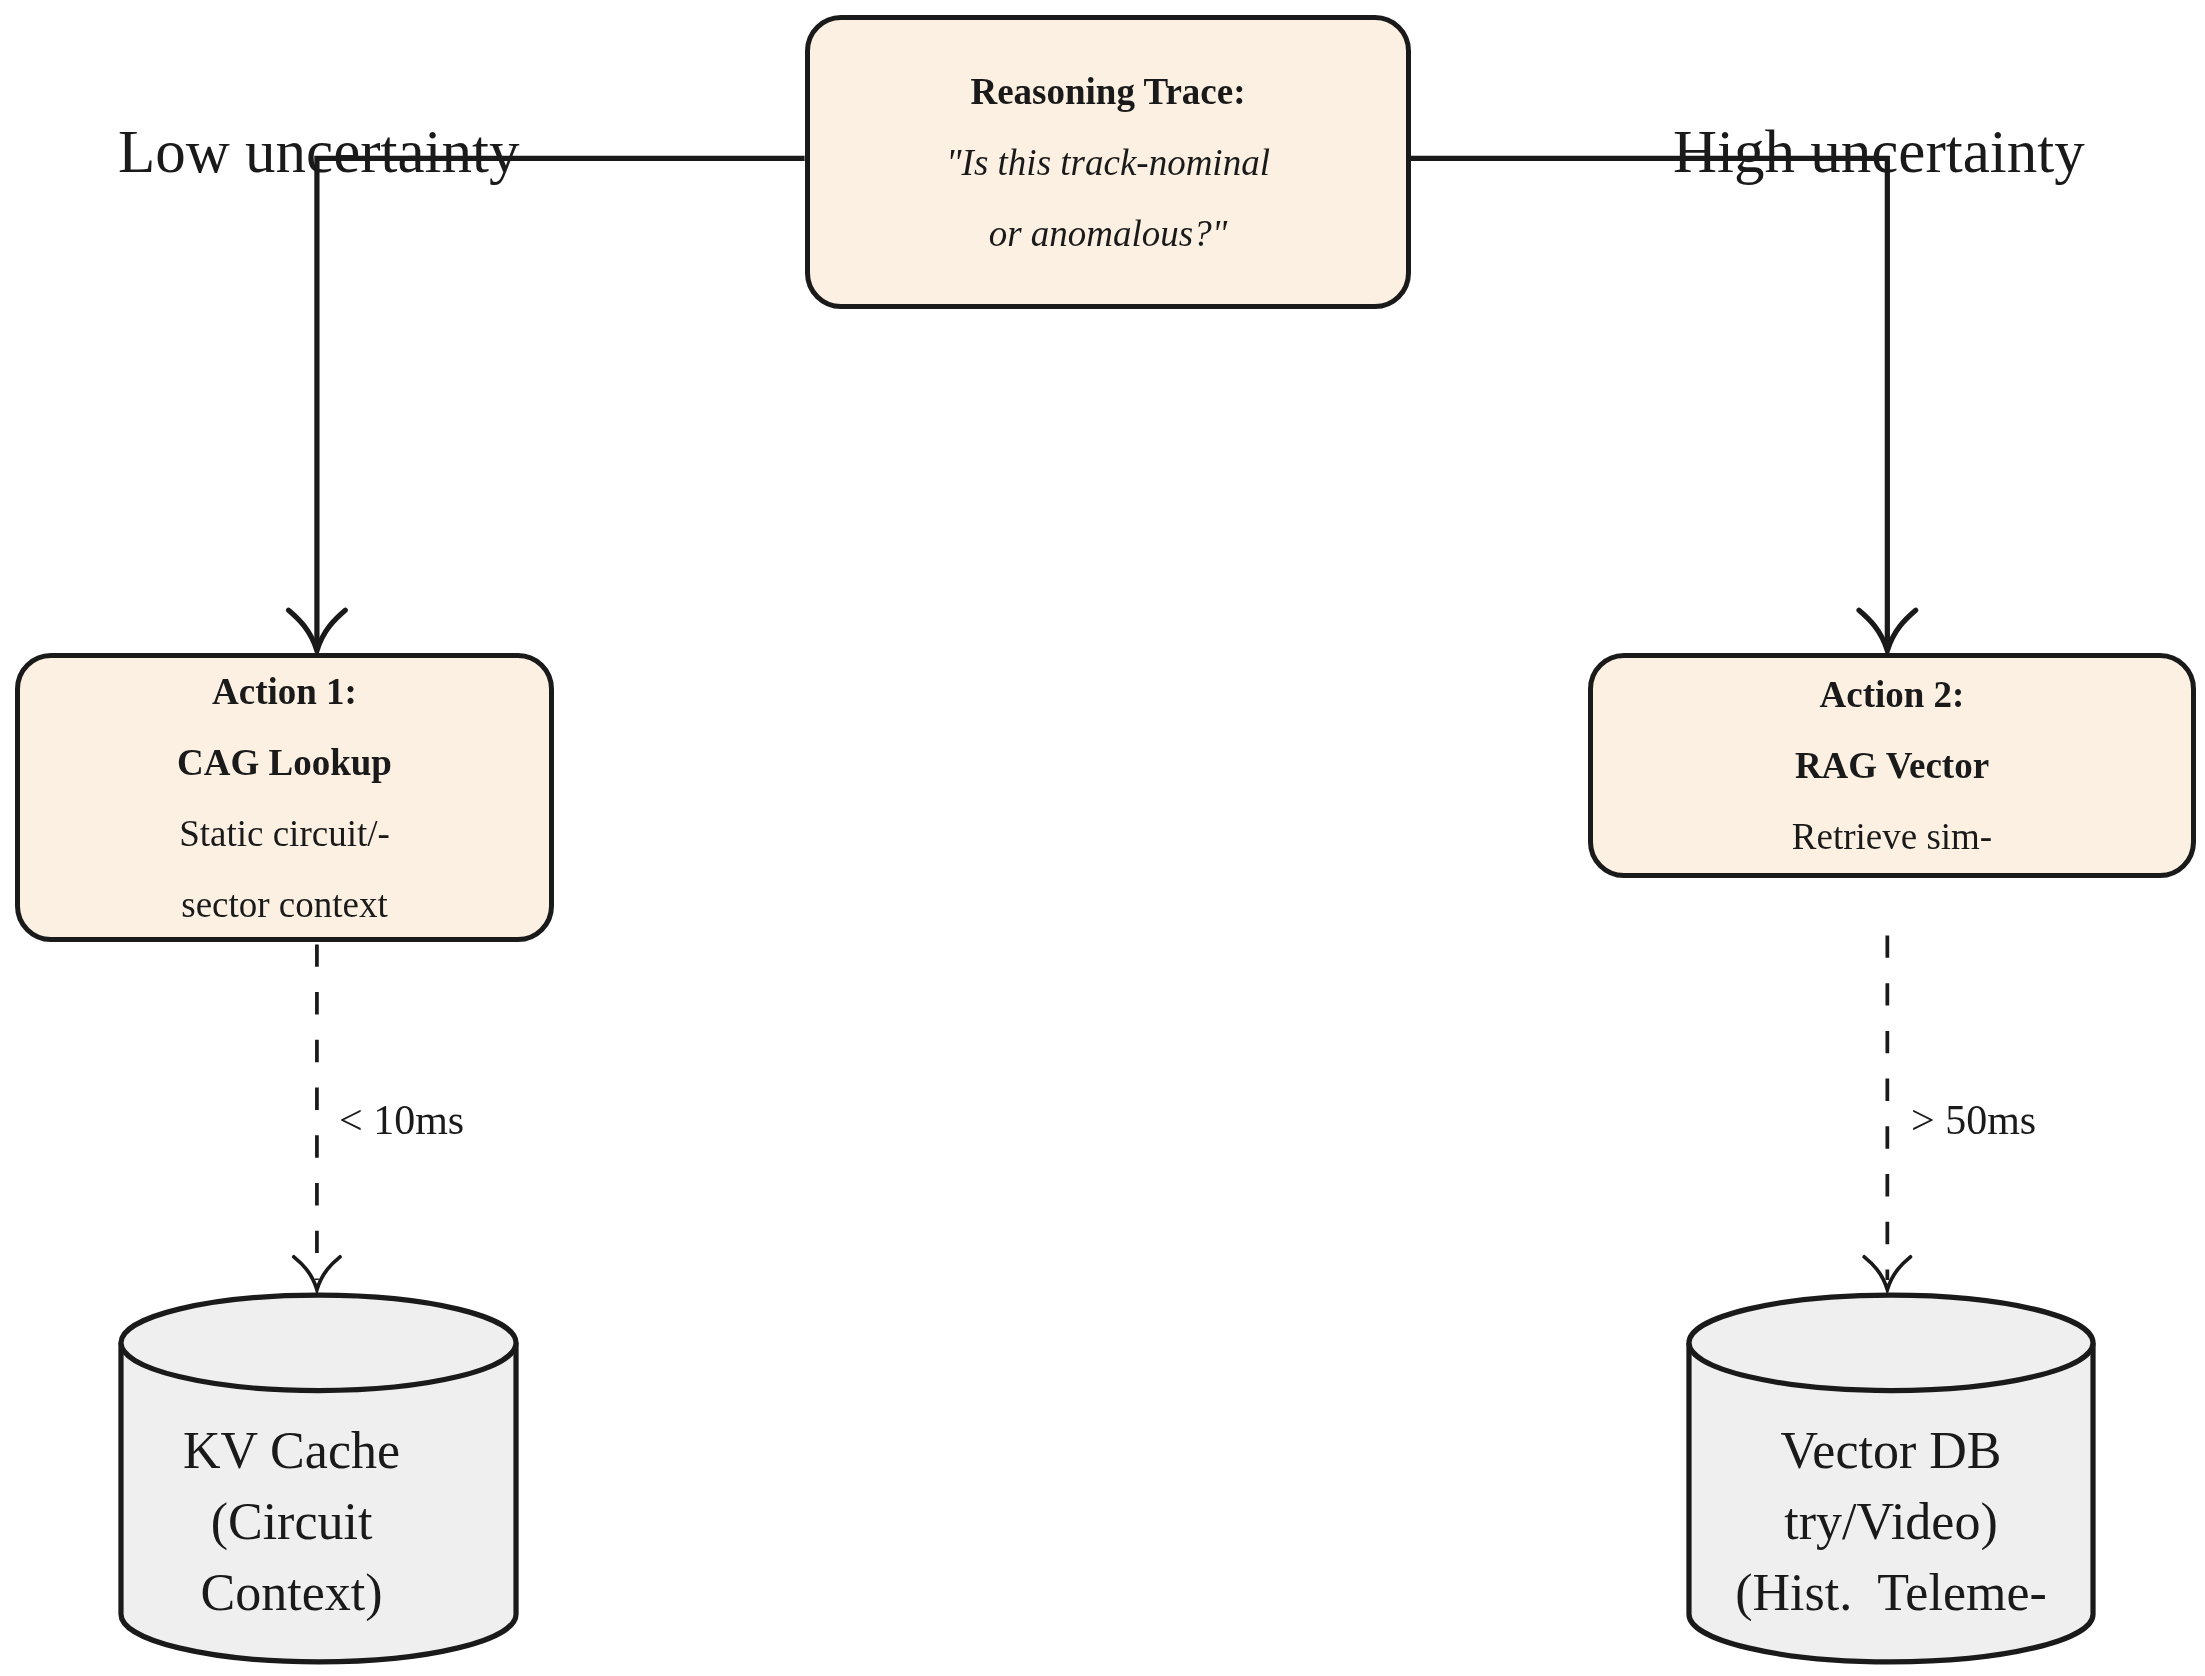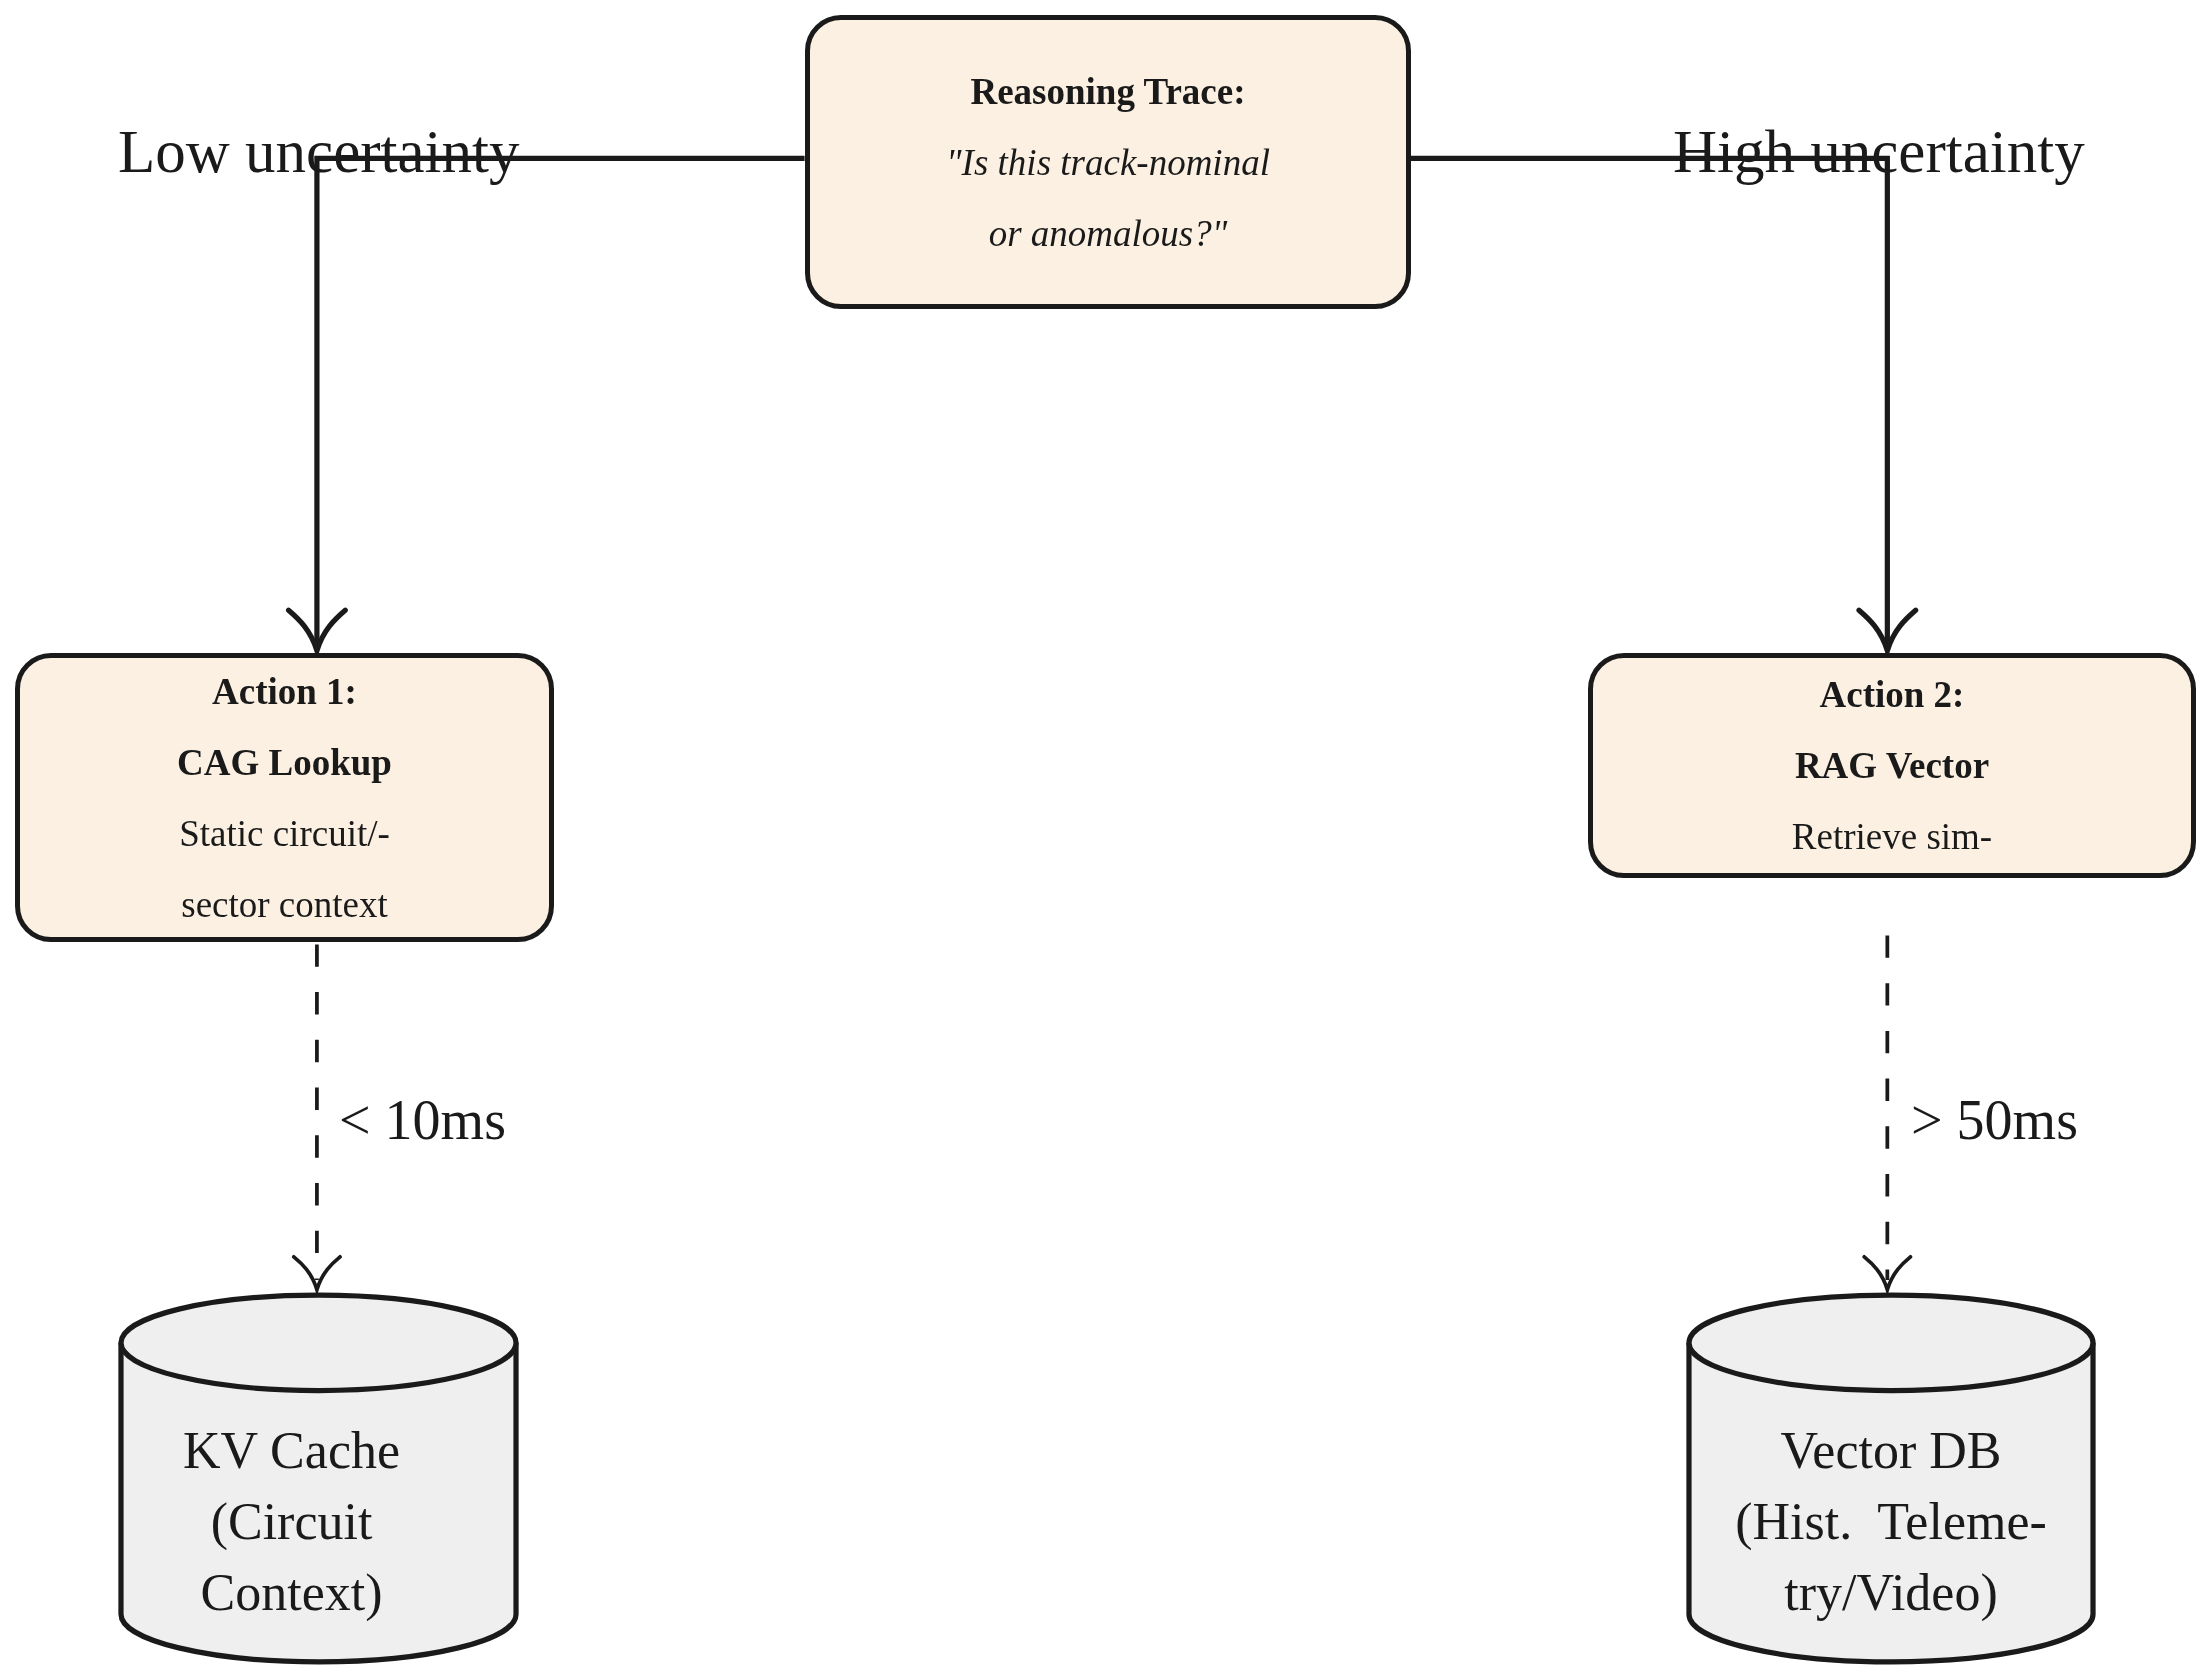--- a/index.html
+++ b/index.html
@@ -42,21 +42,21 @@
   .edge-label {
     position: absolute;
     z-index: 3;
     font-size: 61px;
     line-height: 48px;
     white-space: nowrap;
   }
   .latency-label {
     position: absolute;
     z-index: 3;
-    font-size: 56px;
+    font-size: 42px;
     line-height: 45px;
     white-space: nowrap;
   }
   .cylinder {
     position: absolute;
     z-index: 2;
   }
   .cylinder svg {
     position: absolute;
     left: 0;
@@ -136,19 +136,19 @@
     </div>
   </div>
 
   <div class="cylinder" style="left:1686px; top:1292px; width:410px; height:373px;">
     <svg width="410" height="373" viewBox="0 0 550 500">
       <path d="M4,68 L4,432 A271,64 0 0 0 546,432 L546,68" fill="#efefef" stroke="#1a1a1a" stroke-width="7"></path>
       <ellipse cx="275" cy="68" rx="271" ry="64" fill="#efefef" stroke="#1a1a1a" stroke-width="7"></ellipse>
     </svg>
     <div class="cyl-text">
       <div class="line">Vector DB</div>
+      <div class="line">try/Video)</div>
       <div class="line">(Hist.  Teleme-</div>
-      <div class="line">try/Video)</div>
     </div>
   </div>
 
 </div>
 
 
 </body></html>

